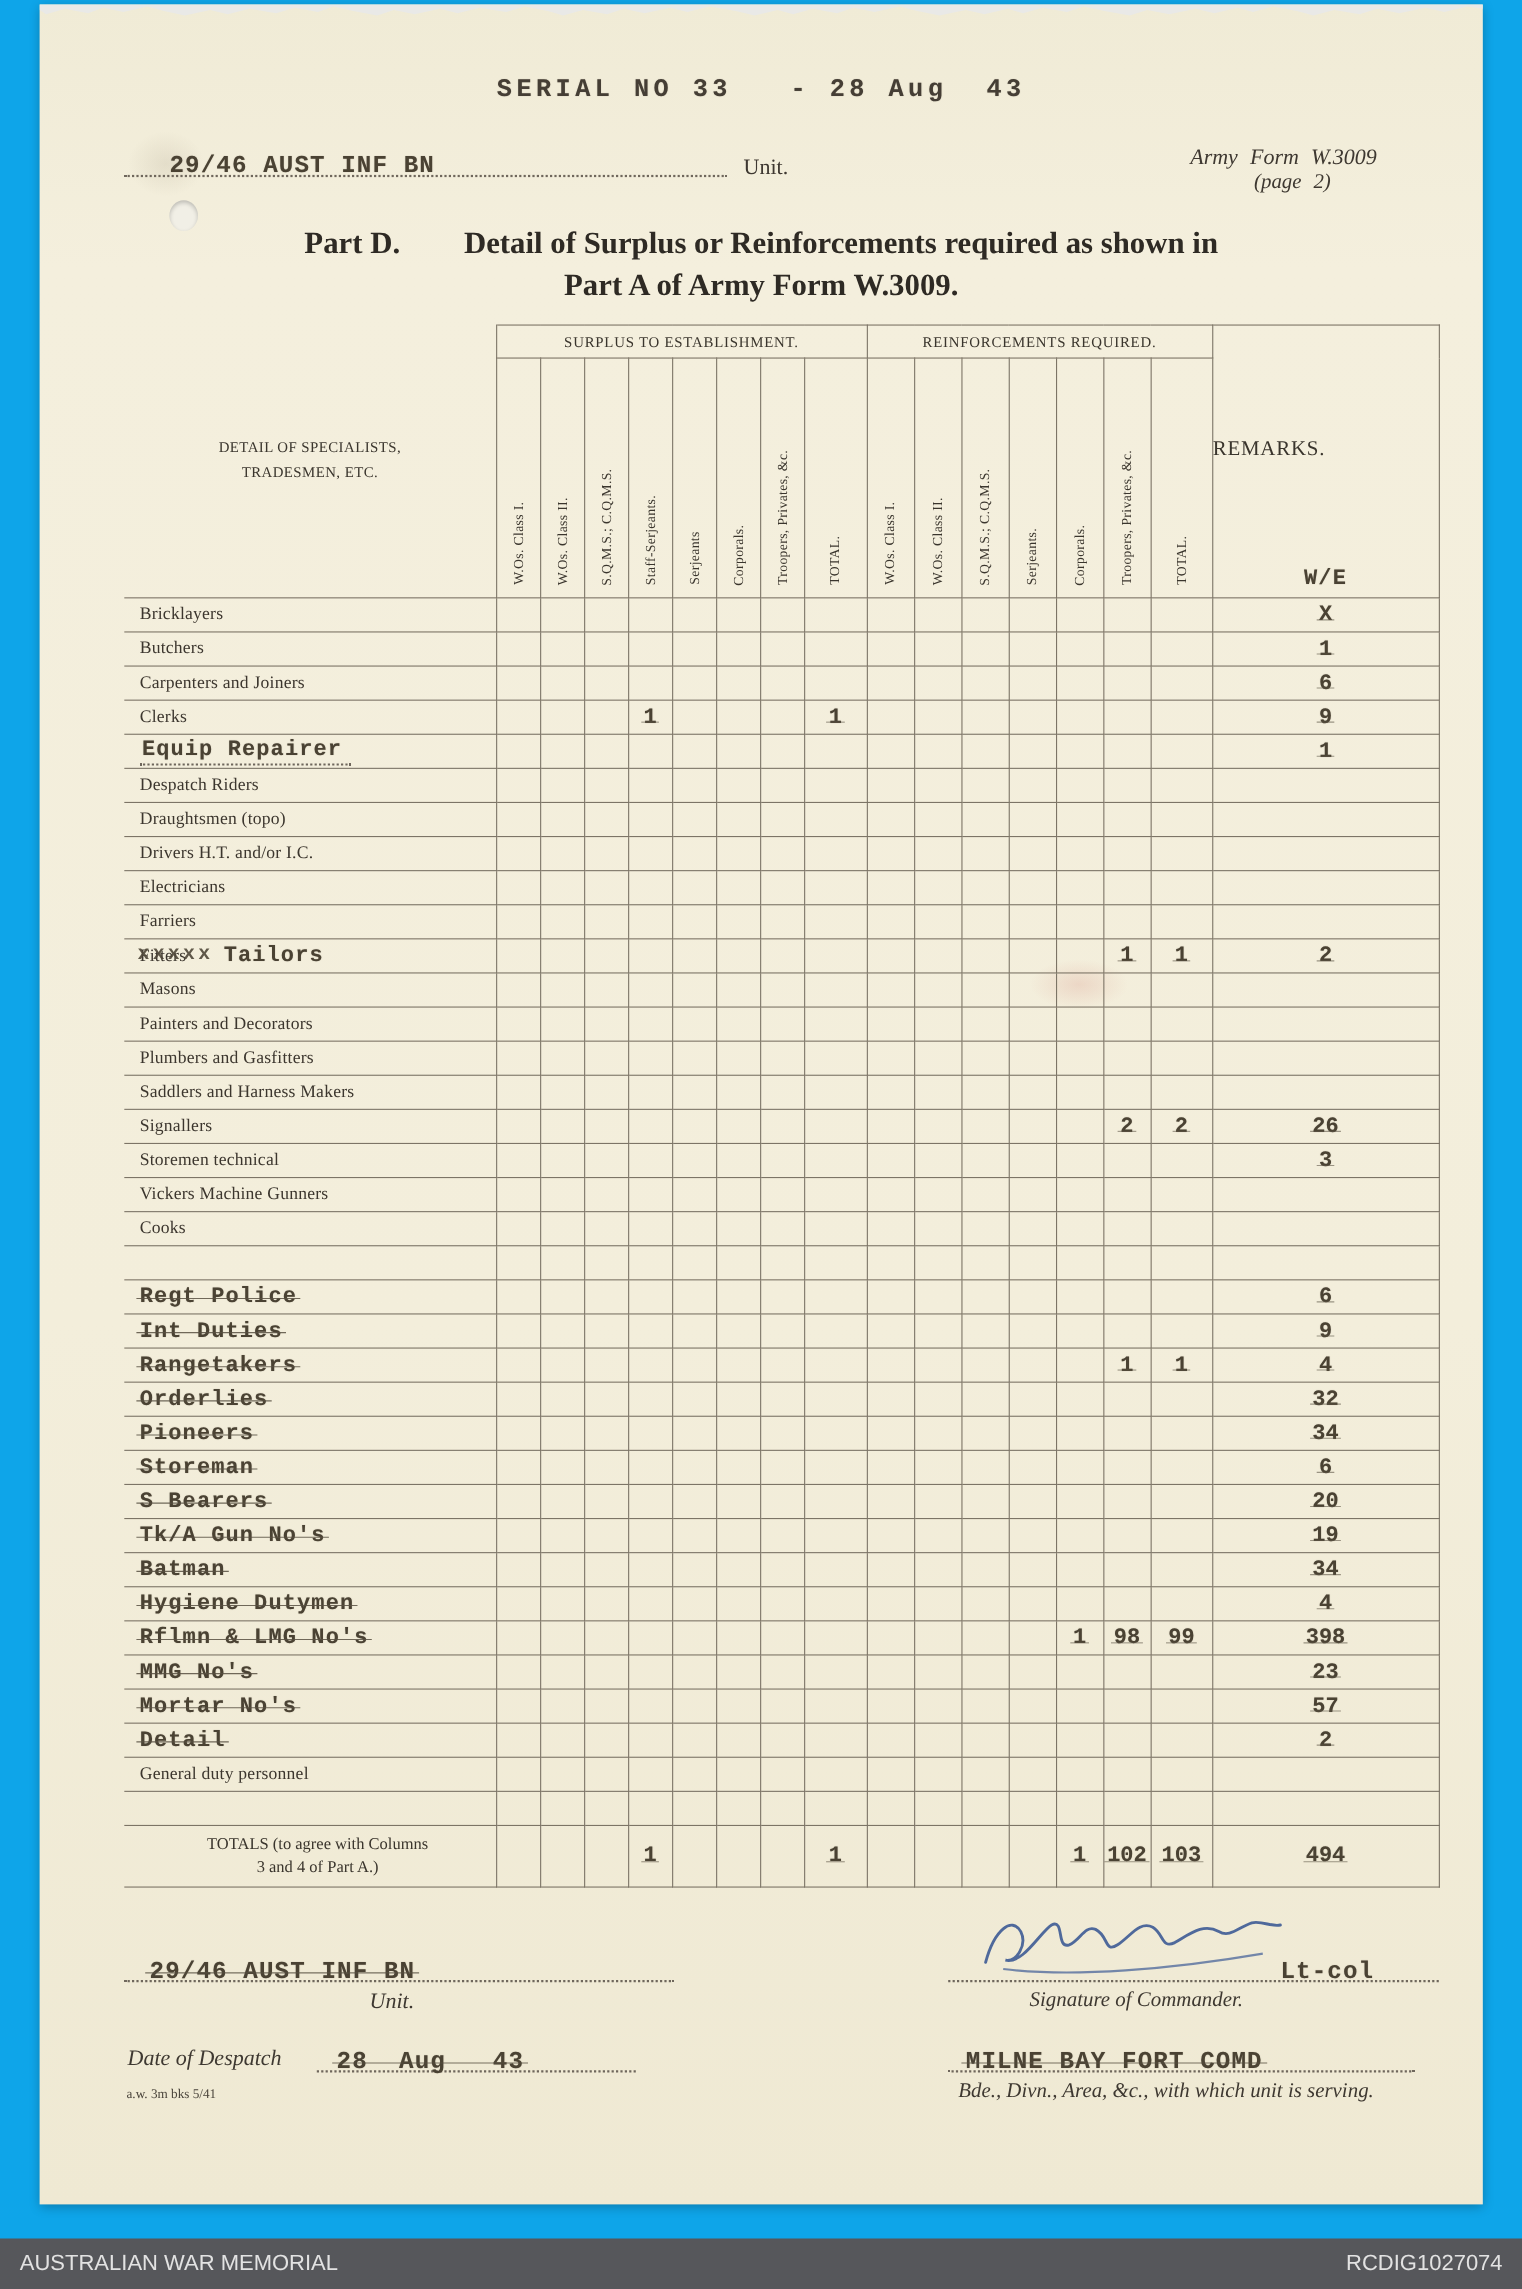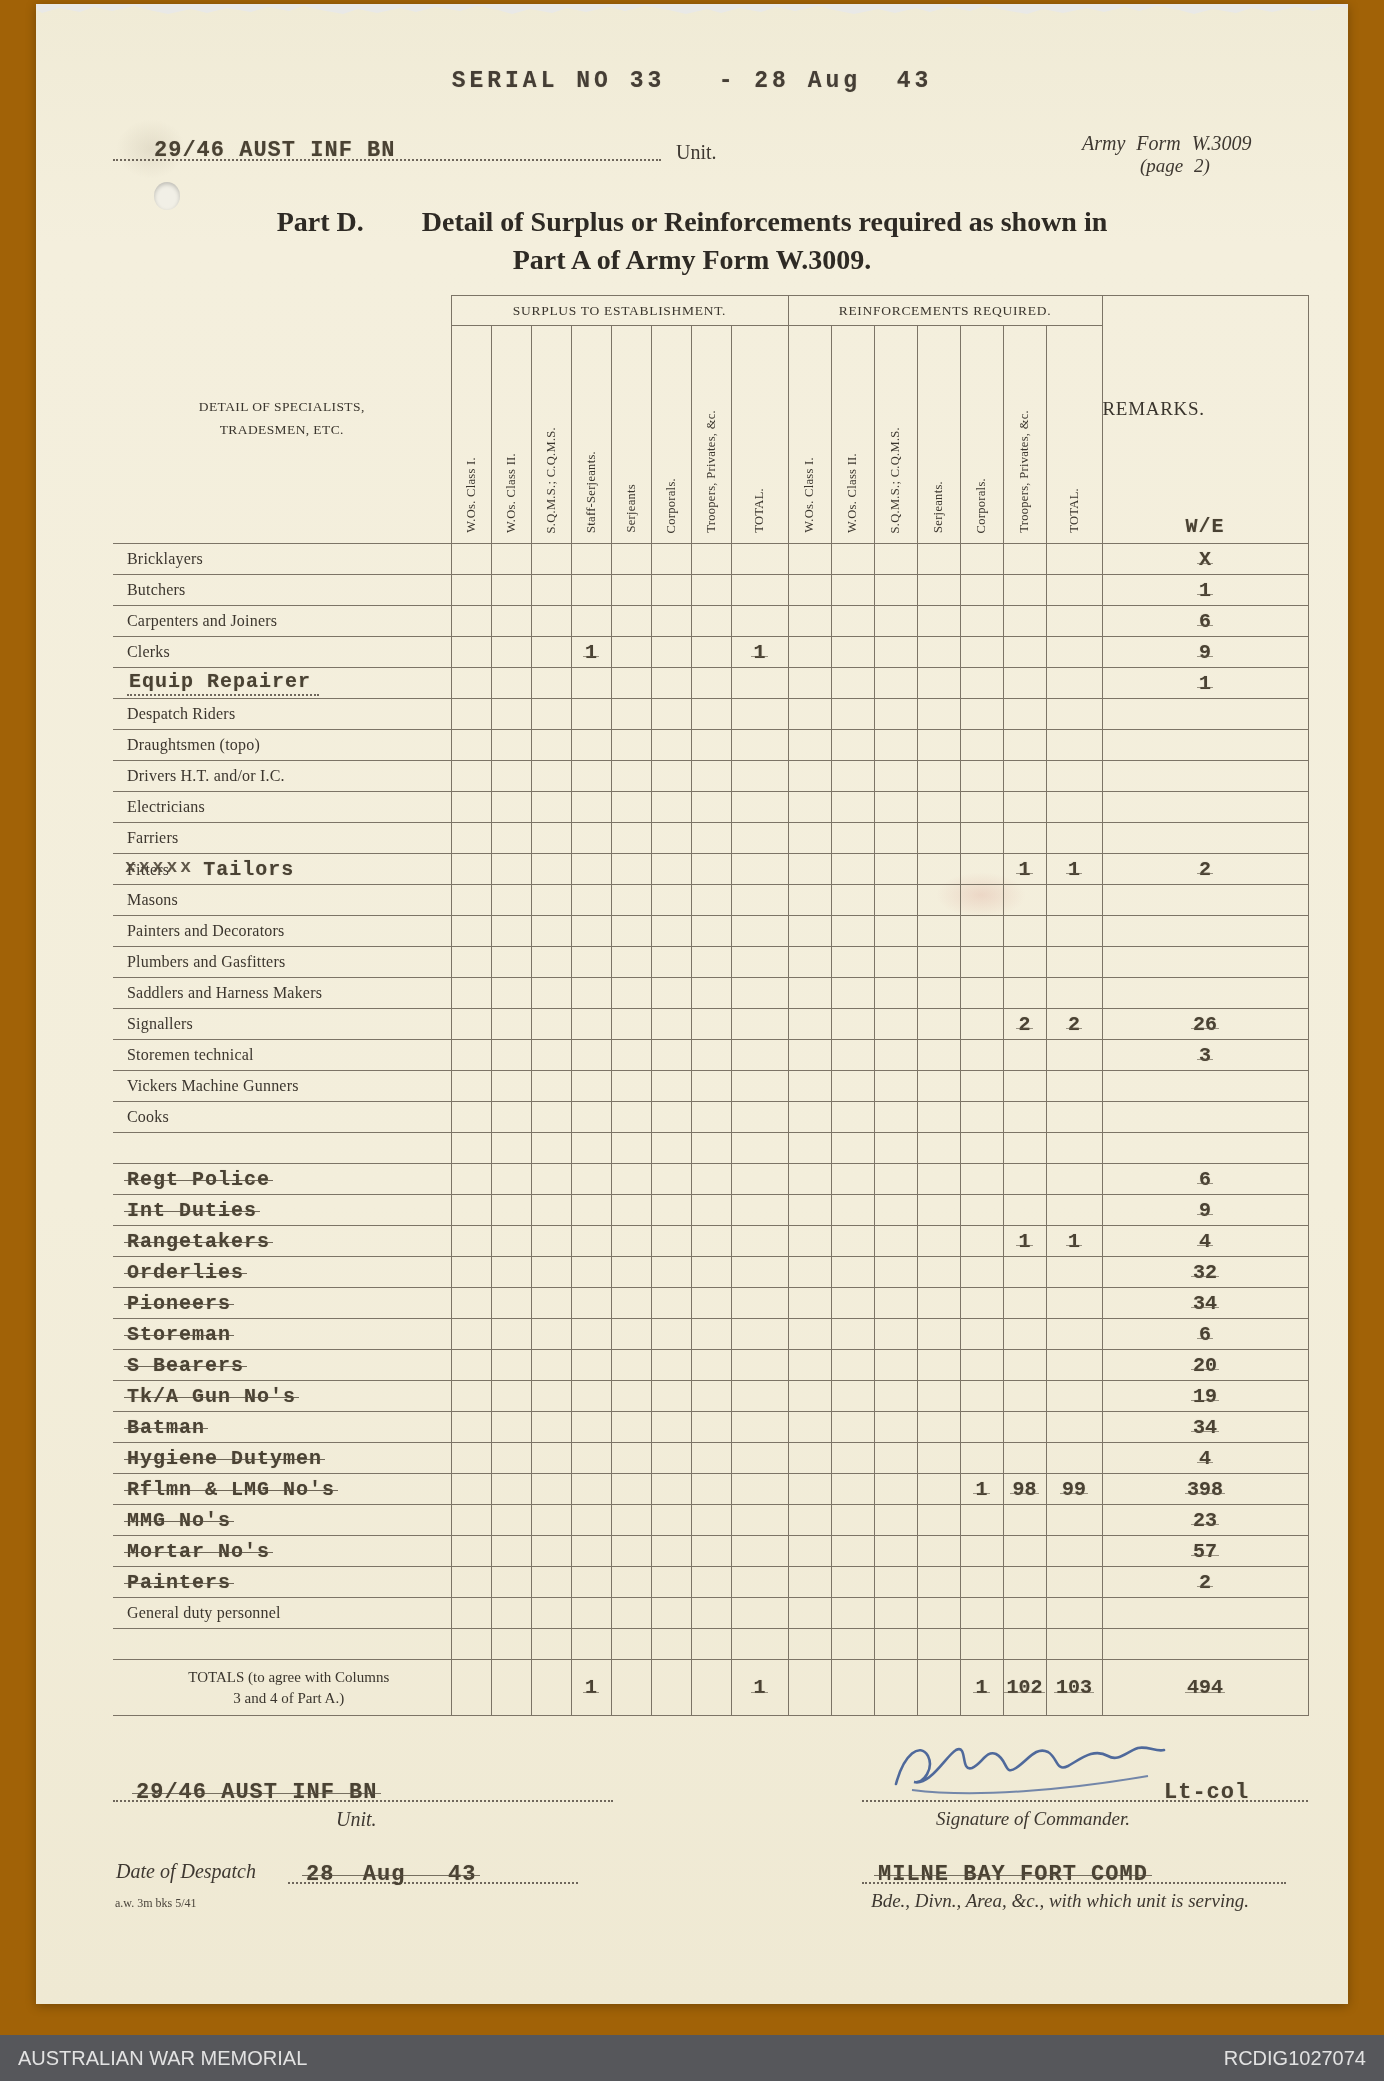--- a/index.html
+++ b/index.html
@@ -1,19 +1,19 @@
 <!DOCTYPE html>
 <html><head>
 <meta charset="utf-8">
 <style>
   * { margin:0; padding:0; box-sizing:border-box; }
   html,body { background:#d9d9d7; }
   .stage{
     position:relative; width:1384px; height:2081px;
-    background:#a16207; overflow:hidden;
+    background:#0ea5e9; overflow:hidden;
     font-family:"Liberation Serif", serif; color:#3e3831;
   }
   .paper{
     position:absolute; left:36px; top:4px; width:1312px; height:2000px;
     background:linear-gradient(180deg,#f0ebd6 0%,#f4efdd 12%,#f3eedb 60%,#efe9d3 100%);
     box-shadow:0 2px 10px rgba(0,0,0,.28);
   }
   .torn{ position:absolute; left:0; top:0; width:1312px; height:16px; display:block; }
   .hole{
     position:absolute; left:118px; top:178px; width:26px; height:28px; border-radius:50%;
@@ -811,21 +811,21 @@
             <td class="c-num"></td>
             <td class="c-num"></td>
             <td class="c-num"></td>
             <td class="c-num"></td>
             <td class="c-num"></td>
             <td class="c-num"></td>
             <td class="c-num"></td>
             <td class="c-num c-rem"><span class="tv">57</span></td>
           </tr>
           <tr class="body-row">
-            <td class="c-label"><span class="lwrap"><span class="lbl-typed struck">Painters</span></span></td>
+            <td class="c-label"><span class="lwrap"><span class="lbl-typed struck">Detail</span></span></td>
             <td class="c-num"></td>
             <td class="c-num"></td>
             <td class="c-num"></td>
             <td class="c-num"></td>
             <td class="c-num"></td>
             <td class="c-num"></td>
             <td class="c-num"></td>
             <td class="c-num"></td>
             <td class="c-num"></td>
             <td class="c-num"></td>

